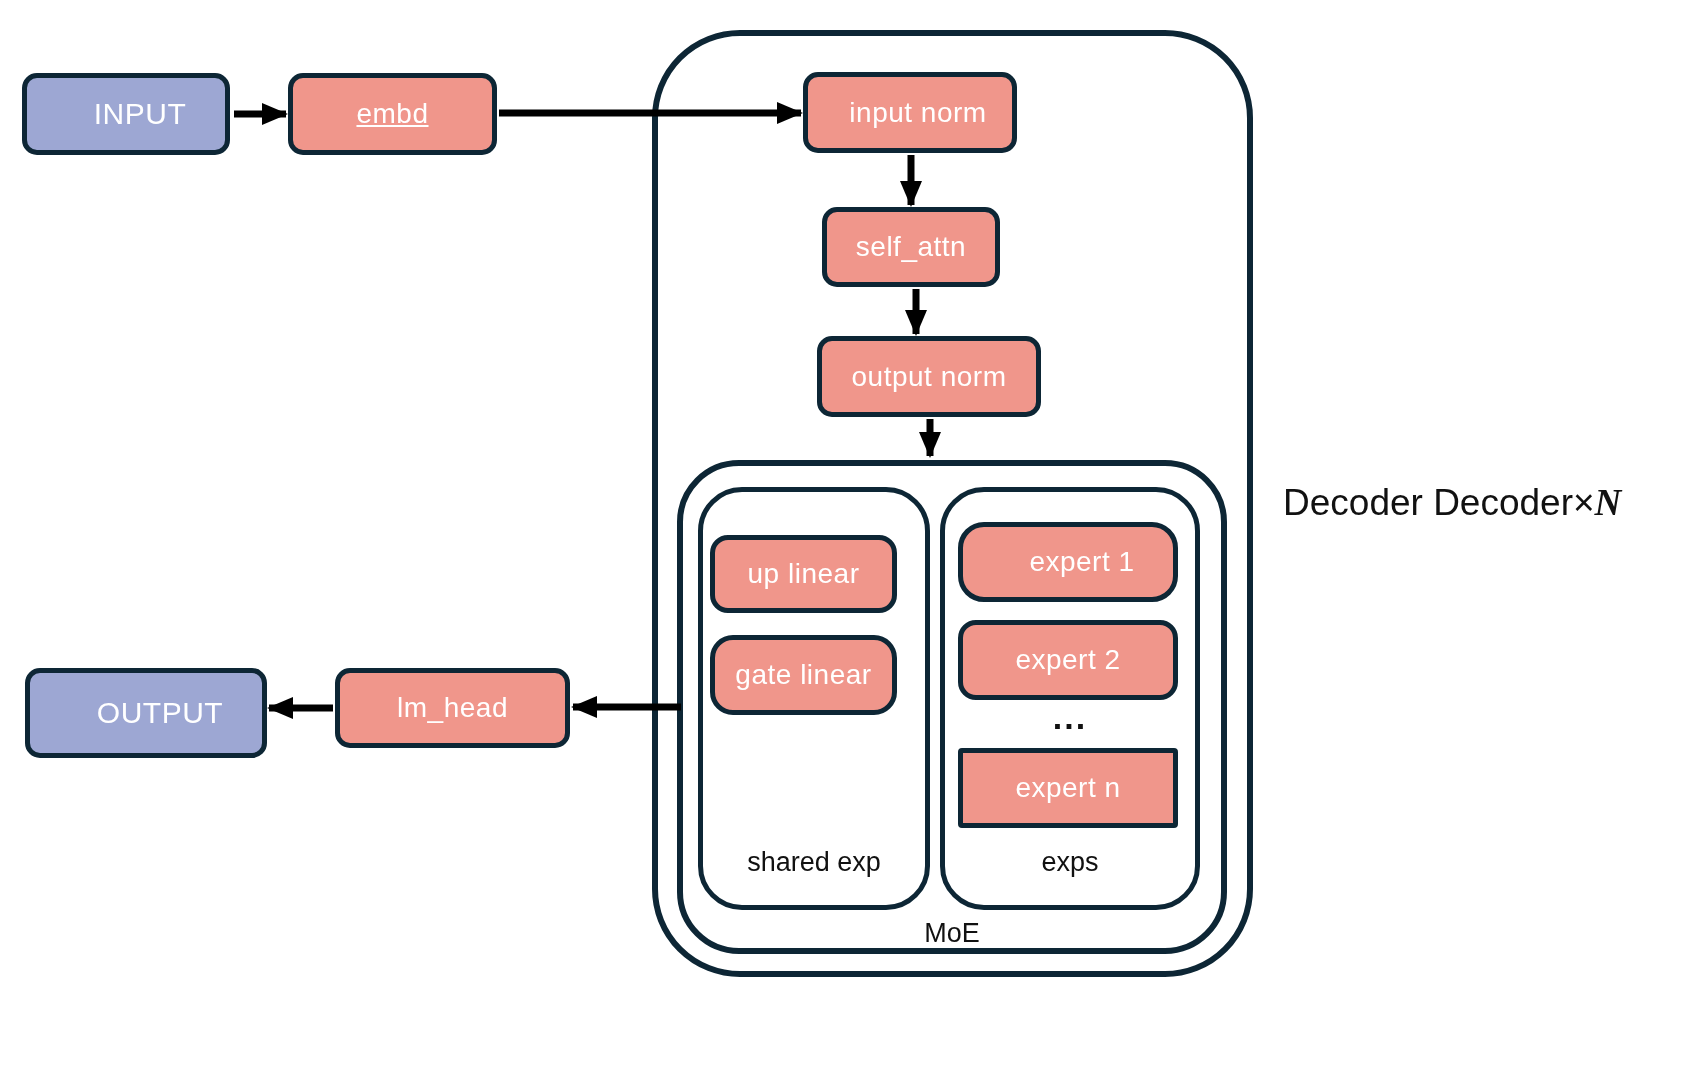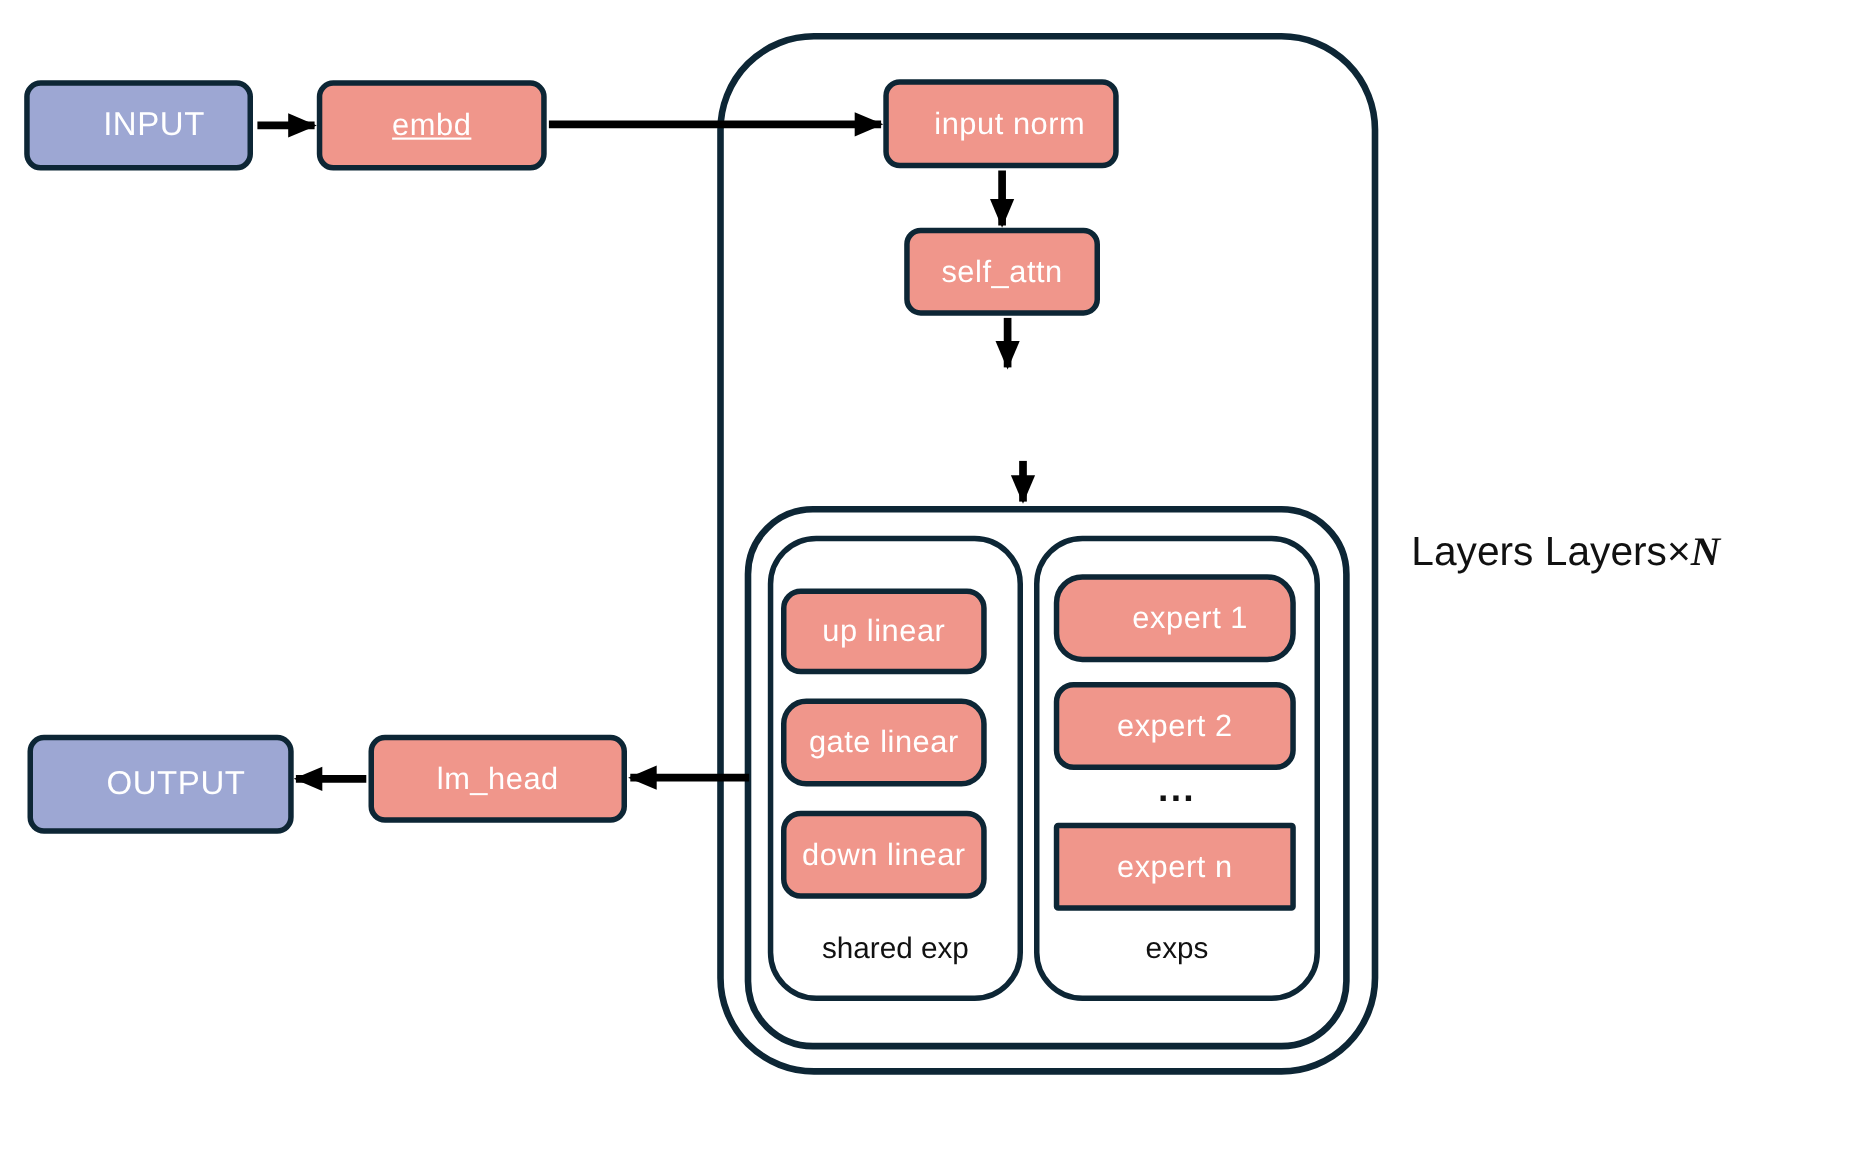--- a/index.html
+++ b/index.html
@@ -88,42 +88,43 @@
   <div class="box salmon" style="left:288px; top:73px; width:209px; height:82px;text-decoration:underline;">embd</div>
 
   <div class="box purple" style="left:25px; top:668px; width:242px; height:90px; font-size:30px;">OUTPUT</div>
 
   <div class="box salmon" style="left:335px; top:668px; width:235px; height:80px;">lm_head</div>
 
   <div class="box salmon" style="left:803px; top:72px; width:214px; height:81px;padding-left:16px;">input norm</div>
 
   <div class="box salmon" style="left:822px; top:207px; width:178px; height:80px;">self_attn</div>
 
+  <div class="box salmon" style="left:817px; top:336px; width:224px; height:81px;">output norm</div>
 
   <div class="box salmon" style="left:710px; top:535px; width:187px; height:78px; border-radius:18px;">up linear</div>
 
   <div class="box salmon" style="left:710px; top:635px; width:187px; height:80px; border-radius:23px;">gate linear</div>
 
-  <div class="box salmon" style="left:710px; top:737px; width:187px; height:80px; border-radius:18px;">down linear</div>
 
   <div class="box salmon" style="left:958px; top:522px; width:220px; height:80px; border-radius:26px;padding-left:28px;">expert 1</div>
 
   <div class="box salmon" style="left:958px; top:620px; width:220px; height:80px; border-radius:18px;">expert 2</div>
 
   <div class="ellipsis">...</div>
 
   <div class="box salmon" style="left:958px; top:748px; width:220px; height:80px; border-radius:4px;">expert n</div>
 
   <div class="lbl" style="left:698px; top:847px; width:232px;">shared exp</div>
 
   <div class="lbl" style="left:940px; top:847px; width:260px;">exps</div>
 
+  <div class="lbl" style="left:677px; top:918px; width:550px;">MoE</div>
 
   <div class="decoder-label">
-    <span>Layers Layers×</span><span class="mathn">N</span>
+    <span>Decoder Decoder×</span><span class="mathn">N</span>
   </div>
 
   <svg id="arrow-layer" viewBox="0 0 1702 1068" xmlns="http://www.w3.org/2000/svg">
     <defs>
       <marker id="ah" markerUnits="userSpaceOnUse" markerWidth="30" markerHeight="28" refX="25" refY="14" orient="auto">
         <path d="M1,3 L27,14 L1,25 Z" fill="#000000"></path>
       </marker>
     </defs>
     <line x1="234" y1="114" x2="286" y2="114" stroke="#000" stroke-width="7" marker-end="url(#ah)"></line>
     <line x1="499" y1="113" x2="801" y2="113" stroke="#000" stroke-width="7" marker-end="url(#ah)"></line>

